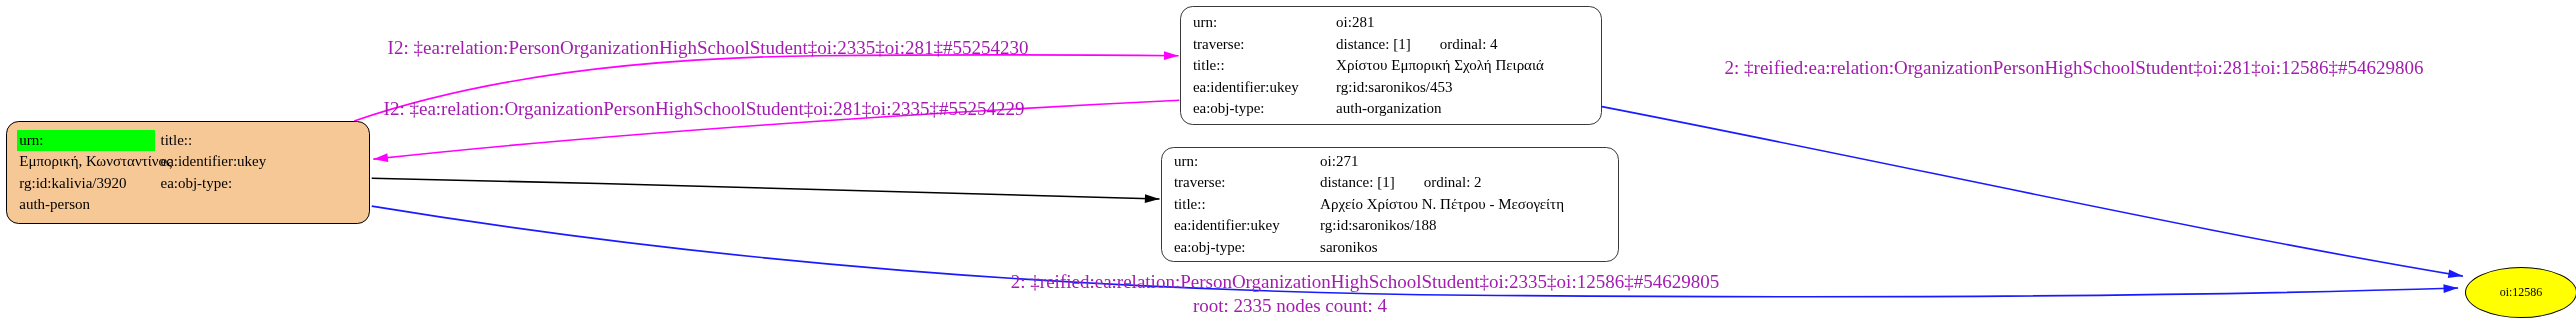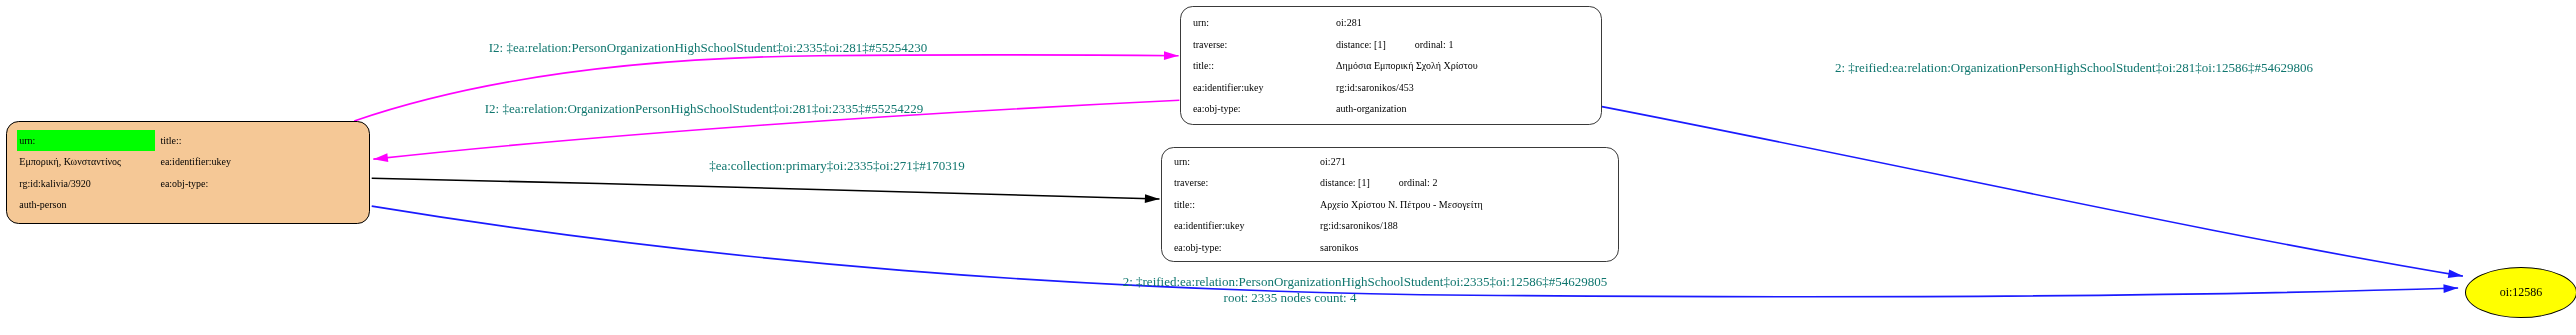--- a/index.html
+++ b/index.html
@@ -1,38 +1,38 @@
 <!DOCTYPE html>
 <html style="font-size:12.7px"><head>
 <meta charset="utf-8">
 <style>
   html,body{margin:0;padding:0;background:#fff;}
   .canvas{position:relative;width:2576px;height:335px;background:#ffffff;overflow:hidden;
           font-family:"Liberation Serif","DejaVu Serif",serif;color:#000;}
   .edges{position:absolute;left:0;top:0;width:2576px;height:335px;}
   .record{position:absolute;box-sizing:border-box;display:grid;column-gap:3.2px;
           background:#ffffff;border:1.6px solid #3a3a3a;border-radius:12.7px;
-          padding:4.8px 9.5px;font-size:10px;align-content:center;}
+          padding:4.8px 9.5px;font-size:15px;align-content:center;}
   .record .c{line-height:21.5px;white-space:nowrap;padding:0 2.4px;}
   #node-person{left:6.4px;top:121px;width:364px;height:103px;background:#f5c896;
                border:1.3px solid #000;grid-template-columns:138px 1fr;}
   #node-org{left:1180px;top:6.4px;width:422px;height:119px;grid-template-columns:140px 1fr;}
   #node-coll{left:1161px;top:147px;width:458px;height:115px;grid-template-columns:143px 1fr;}
   .hl{background:#00ff00;}
   .gap{display:inline-block;width:29px;}
   .ellipse{position:absolute;left:2465px;top:267px;width:110px;height:49px;background:#ffff00;
            border:1.6px solid #000;border-radius:50%;display:flex;align-items:center;
            justify-content:center;font-size:12px;}
-  .elabel{position:absolute;transform:translate(-50%,-50%);white-space:nowrap;font-size:13px;color:#0f766e;}
+  .elabel{position:absolute;transform:translate(-50%,-50%);white-space:nowrap;font-size:19px;color:#a21caf;}
   #elabel-1{left:708px;top:48px;}
   #elabel-2{left:704px;top:109px;}
   #elabel-3{left:837px;top:166px;}
   #elabel-4{left:2074px;top:68px;}
   #elabel-5{left:1365px;top:282px;}
-  #root-label{left:1290px;top:298px;}
+  #root-label{left:1290px;top:306px;}
 </style>
 </head>
 <body>
 
 <div class="canvas">
 
   <svg class="edges" viewBox="0 0 3237 421" xmlns="http://www.w3.org/2000/svg">
     <defs>
       <marker id="arr-m" viewBox="0 0 10 6" refX="10" refY="3" markerWidth="20" markerHeight="11" markerUnits="userSpaceOnUse" orient="auto">
           <path d="M0,0 L10,3 L0,6 z" fill="#ff00ff"></path>
@@ -58,23 +58,23 @@
     <span class="c">ea:identifier:ukey</span>
     <span class="c">rg:id:kalivia/3920</span>
     <span class="c">ea:obj-type:</span>
     <span class="c">auth-person</span>
   </div>
 
   <div class="record" id="node-org">
     <span class="c">urn:</span>
     <span class="c">oi:281</span>
     <span class="c">traverse:</span>
-    <span class="c"><span>distance: [1]</span><span class="gap"></span><span>ordinal: 1</span></span>
+    <span class="c"><span>distance: [1]</span><span class="gap"></span><span>ordinal: 4</span></span>
     <span class="c">title::</span>
-    <span class="c">Δημόσια Εμπορική Σχολή Χρίστου</span>
+    <span class="c">Χρίστου Εμπορική Σχολή Πειραιά</span>
     <span class="c">ea:identifier:ukey</span>
     <span class="c">rg:id:saronikos/453</span>
     <span class="c">ea:obj-type:</span>
     <span class="c">auth-organization</span>
   </div>
 
   <div class="record" id="node-coll">
     <span class="c">urn:</span>
     <span class="c">oi:271</span>
     <span class="c">traverse:</span>
@@ -86,20 +86,19 @@
     <span class="c">ea:obj-type:</span>
     <span class="c">saronikos</span>
   </div>
 
   <div class="ellipse">
     <span>oi:12586</span>
   </div>
 
   <div class="elabel" id="elabel-1">I2: ‡ea:relation:PersonOrganizationHighSchoolStudent‡oi:2335‡oi:281‡#55254230</div>
   <div class="elabel" id="elabel-2">I2: ‡ea:relation:OrganizationPersonHighSchoolStudent‡oi:281‡oi:2335‡#55254229</div>
-  <div class="elabel" id="elabel-3">‡ea:collection:primary‡oi:2335‡oi:271‡#170319</div>
   <div class="elabel" id="elabel-4">2: ‡reified:ea:relation:OrganizationPersonHighSchoolStudent‡oi:281‡oi:12586‡#54629806</div>
   <div class="elabel" id="elabel-5">2: ‡reified:ea:relation:PersonOrganizationHighSchoolStudent‡oi:2335‡oi:12586‡#54629805</div>
 
   <div class="elabel" id="root-label">root: 2335 nodes count: 4</div>
 
 </div>
 
 
 </body></html>

